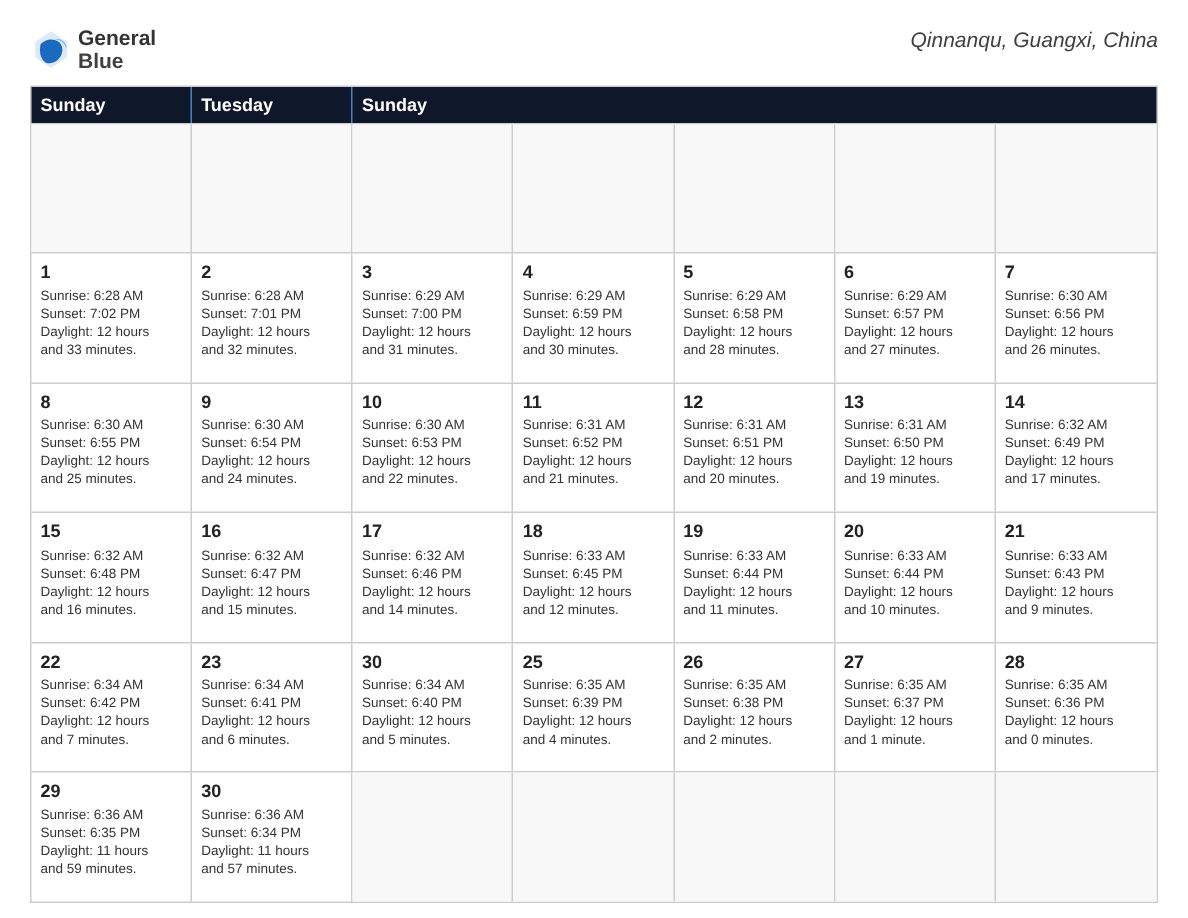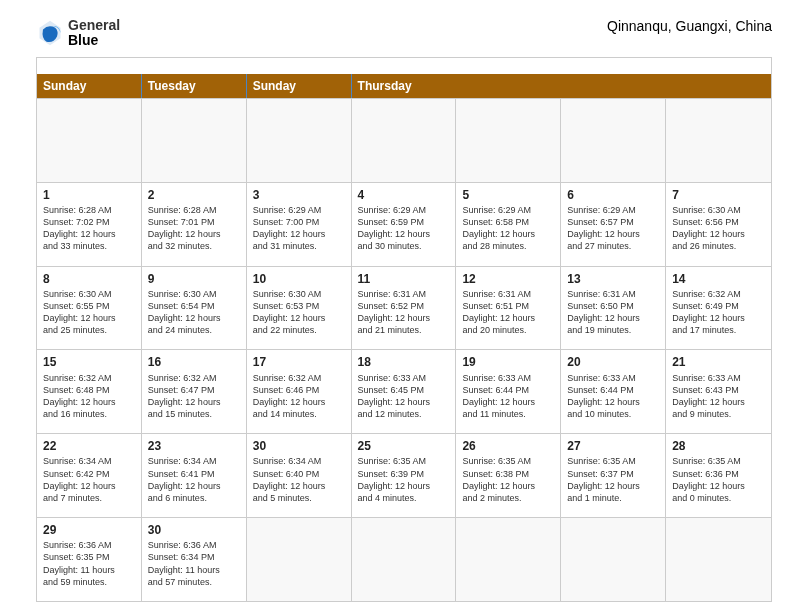--- a/index.html
+++ b/index.html
@@ -6,21 +6,21 @@
     body {
       font-family: Arial, sans-serif;
       background: #fff;
       width: 792px;
       height: 612px;
       overflow: hidden;
     }
     .page {
       width: 792px;
       height: 612px;
-      padding: 18px 20px 10px 36px;
+      padding: 18px 20px 10px 20px;
       display: flex;
       flex-direction: column;
     }
     .header {
       display: flex;
       align-items: flex-start;
       justify-content: space-between;
       margin-bottom: 8px;
     }
     .logo {
@@ -36,33 +36,33 @@
       text-align: right;
     }
     .month-title {
       font-size: 32px;
       font-weight: bold;
       color: #333;
       line-height: 1.1;
     }
     .location {
       font-size: 14px;
-      color: #000000;
+      color: #404040;
+      font-style: italic;
     }
     .calendar {
       flex: 1;
       display: flex;
       flex-direction: column;
       border: 1px solid #ccc;
     }
     .cal-header-row {
       display: grid;
       grid-template-columns: repeat(7, 1fr);
-      background: #a16207;
-      margin-top: 16px;
+      background: #0f172a;
     }
     .cal-header-cell {
       color: #fff;
       font-size: 12px;
       font-weight: bold;
       padding: 5px 6px;
       text-align: left;
       border-right: 1px solid #4a84c4;
     }
     .cal-header-cell:last-child { border-right: none; }
@@ -108,35 +108,34 @@
   <div class="header">
     <div class="logo">
       <svg class="logo-icon" viewBox="0 0 32 32">
         <polygon points="16,2 28,10 28,22 16,30 4,22 4,10" fill="#1a6bbf" opacity="0.15"></polygon>
         <path d="M8,12 Q14,6 22,10 Q26,14 24,20 Q20,28 12,26 Q6,22 8,12Z" fill="#1a6bbf"></path>
         <path d="M18,8 Q26,8 28,16 Q28,10 22,8Z" fill="#5aabee"></path>
       </svg>
       <div>
         <div style="font-size:14px;font-weight:bold;color:#333;line-height:1.1;">
           <span style="color:#333;">General</span><br>
-          <span style="color:#000000;">Blue</span>
+          <span style="color:#404040;">Blue</span>
         </div>
       </div>
     </div>
     <div class="title-block">
       <div class="location">Qinnanqu, Guangxi, China</div>
     </div>
   </div>
 
   <div class="calendar">
     <div class="cal-header-row">
     <div class="cal-header-cell">Sunday</div>
         <div class="cal-header-cell">Tuesday</div>
         <div class="cal-header-cell">Sunday</div>
-        <div class="cal-header-cell">Thursday</div>
       </div>
     <div class="cal-body">
     <div class="cal-row">
           <div class="cal-cell empty"></div>
           <div class="cal-cell empty"></div>
           <div class="cal-cell empty"></div>
           <div class="cal-cell empty"></div>
           <div class="cal-cell empty"></div>
           <div class="cal-cell empty"></div>
           <div class="cal-cell empty"></div>

